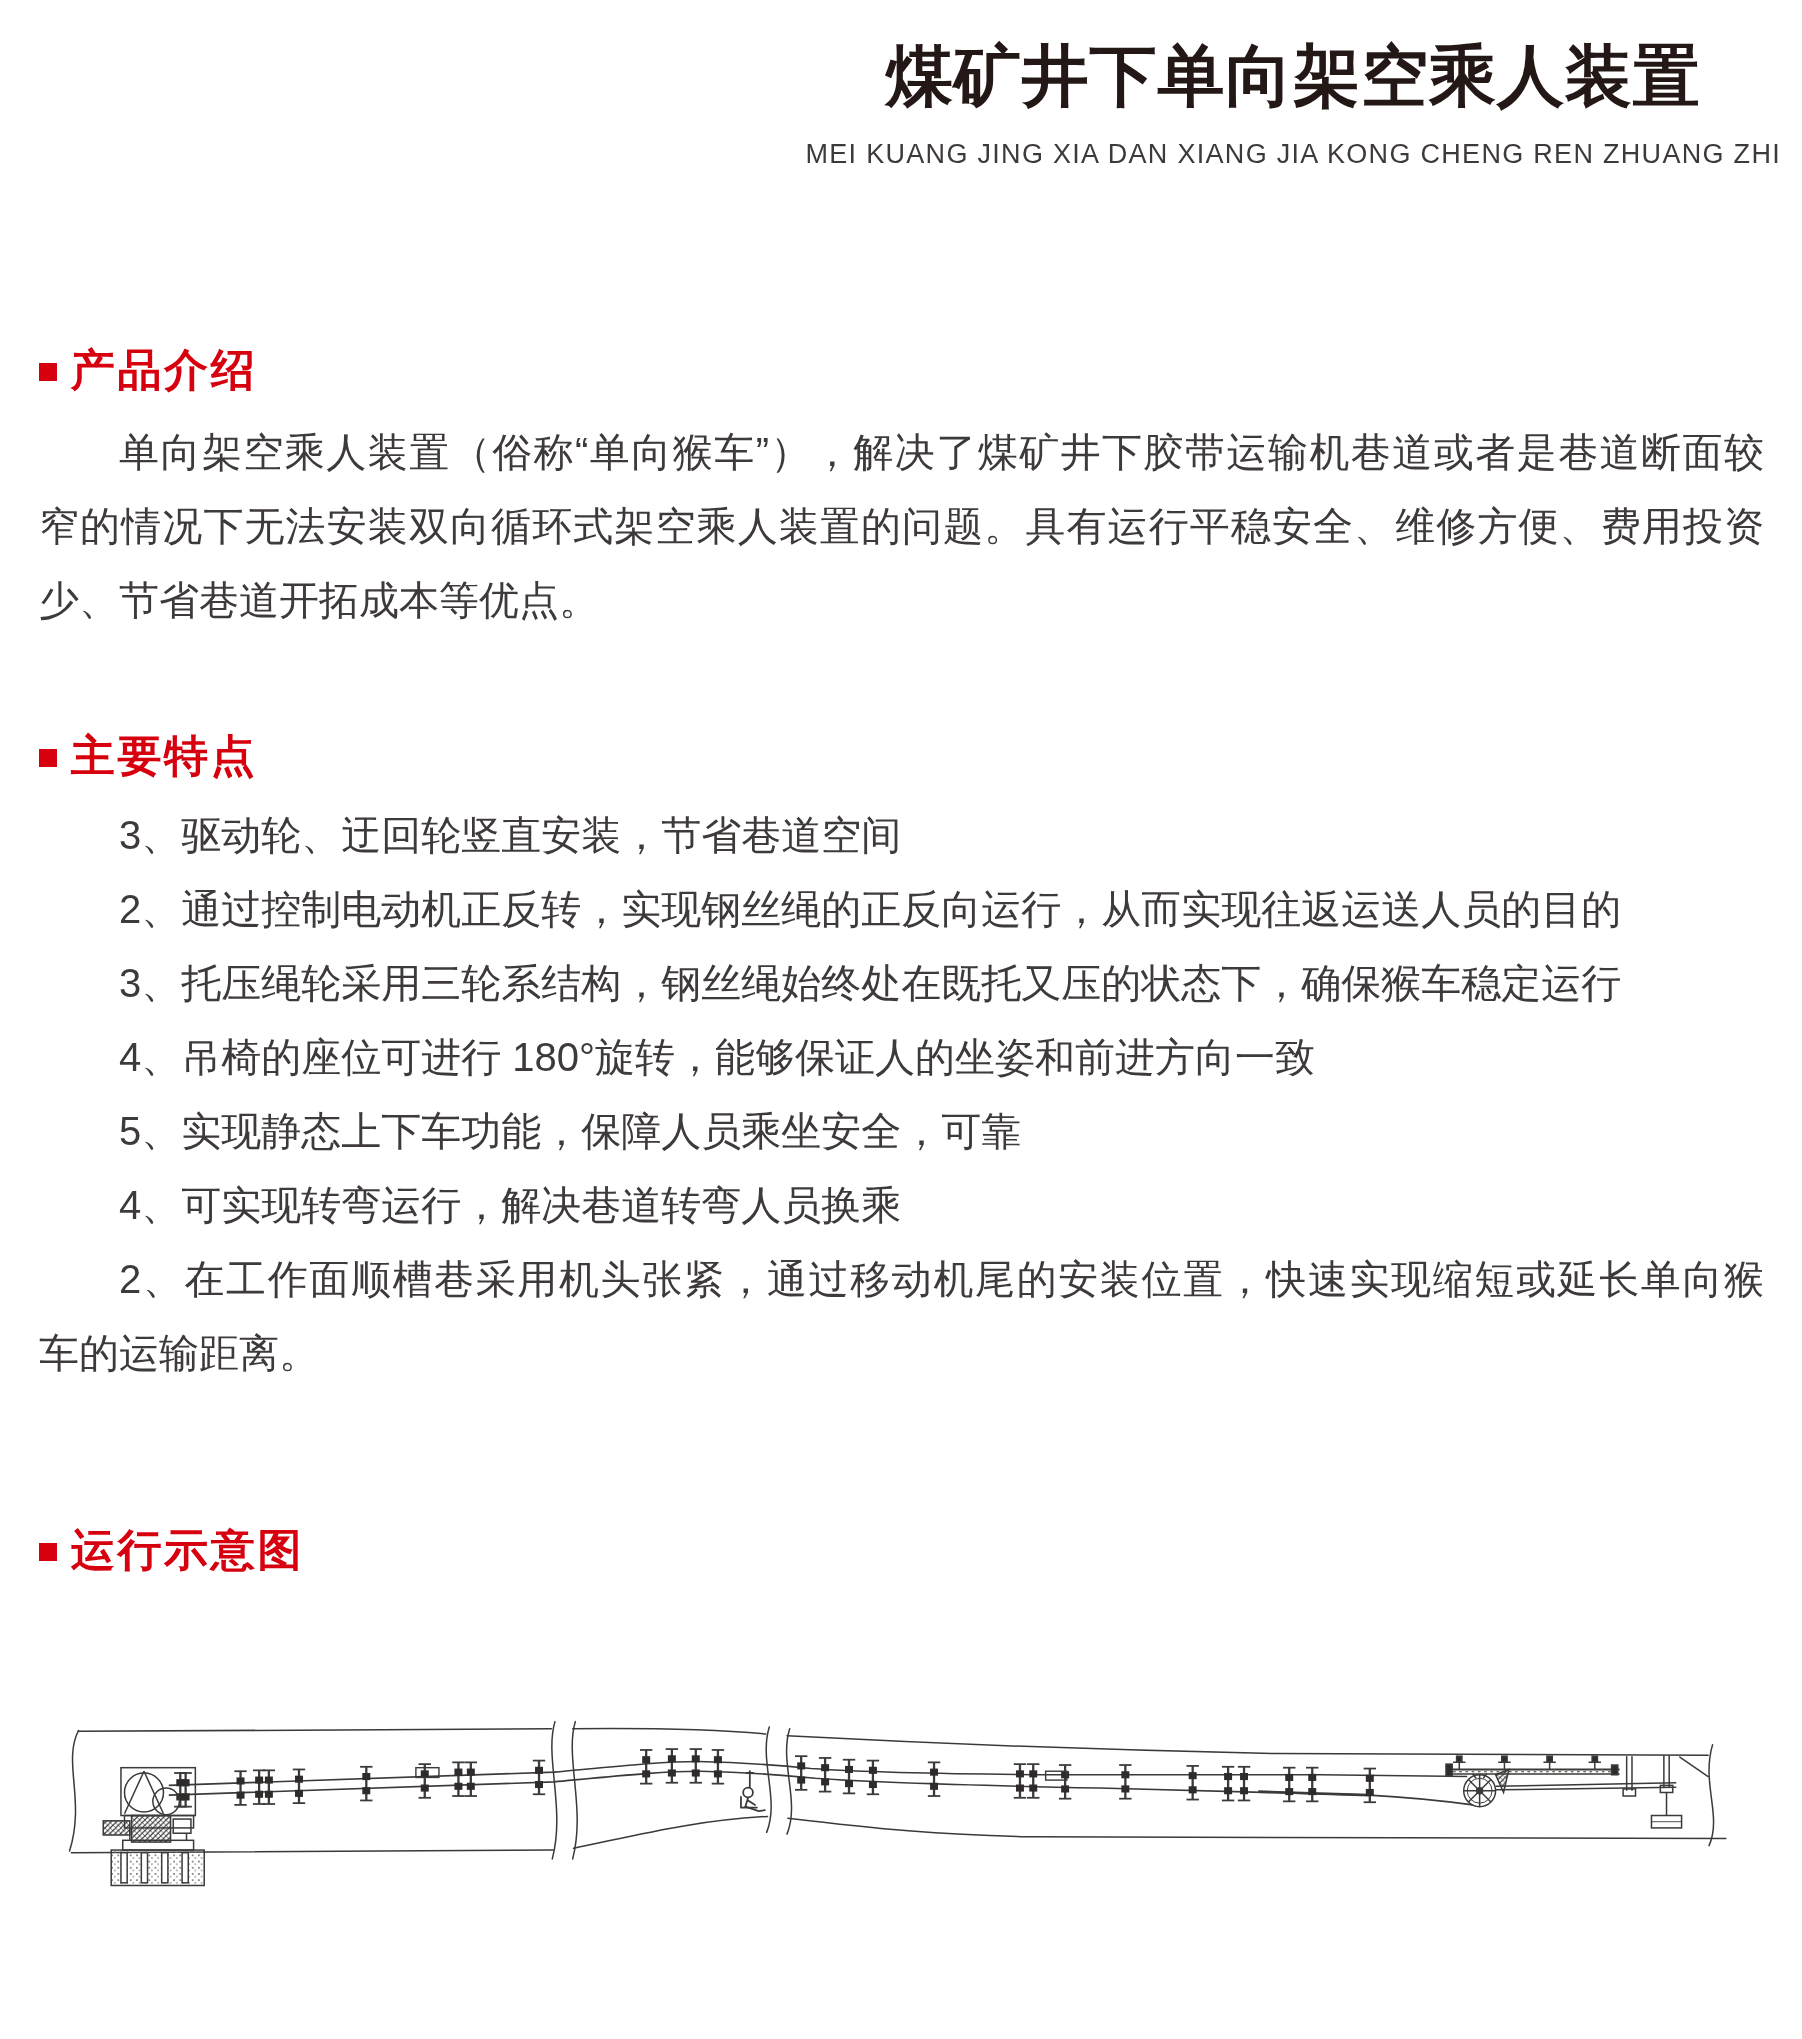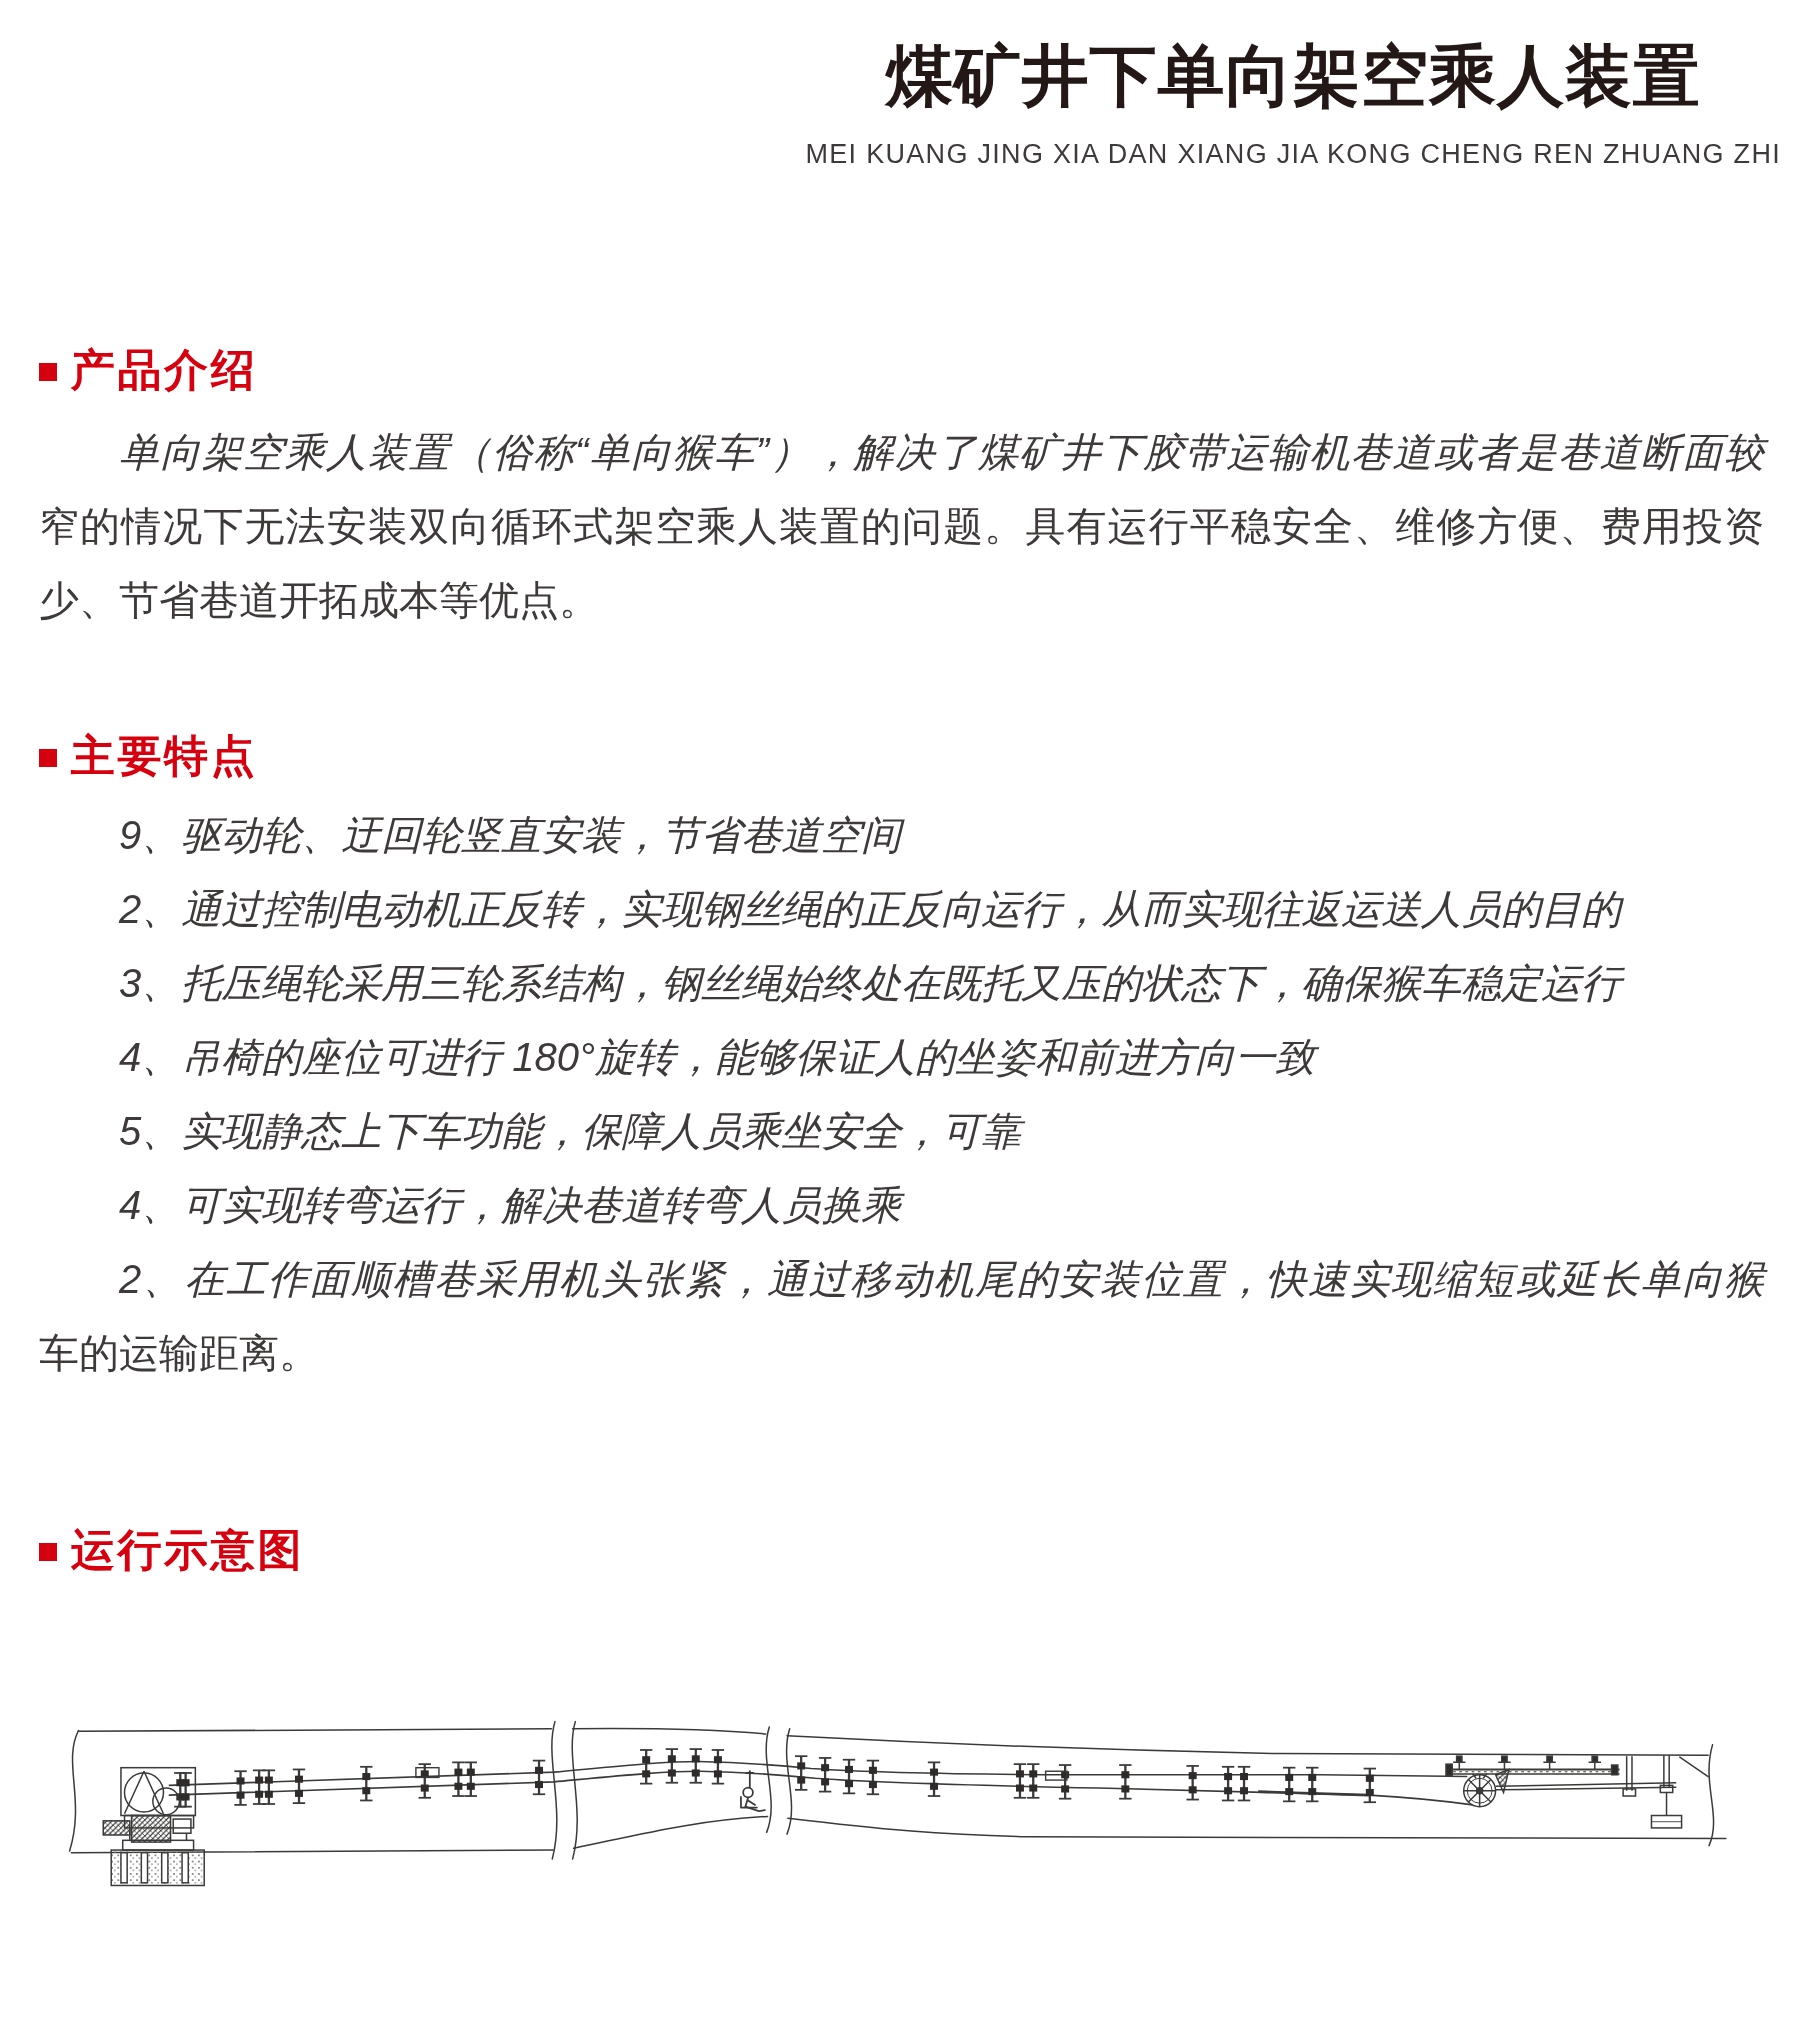--- a/index.html
+++ b/index.html
@@ -22,21 +22,21 @@
     font-size:44px;line-height:1;font-weight:bold;color:var(--accent-red,#d7000f);
     letter-spacing:2.7px;white-space:nowrap;
   }
   .bullet{width:17.7px;height:17.7px;background:var(--accent-red,#d7000f);flex:none;margin-top:4.4px;}
   .body-block{
     position:absolute;left:39px;width:1725px;
     font-size:40px;line-height:74px;color:var(--body-color,#3e3a39);
   }
   .bline{white-space:nowrap;}
   .bline.jline{white-space:normal;text-align:justify;text-align-last:justify;}
-  .ind{text-indent:2em;font-style:italic;}
+  .ind{text-indent:2em;}
   .diagram{position:absolute;left:35px;top:1711px;width:1729px;height:186px;}
 </style>
 </head>
 <body>
 
 <div class="page">
 
   <header class="title-block">
     <h1>煤矿井下单向架空乘人装置</h1>
     <div class="subtitle">MEI KUANG JING XIA DAN XIANG JIA KONG CHENG REN ZHUANG ZHI</div>
@@ -52,21 +52,21 @@
     <div class="bline jline">窄的情况下无法安装双向循环式架空乘人装置的问题。具有运行平稳安全、维修方便、费用投资</div>
     <div class="bline">少、节省巷道开拓成本等优点。</div>
   </div>
 
   <h2 class="sec-h" style="top:734px">
     <span class="bullet"></span>
     <span>主要特点</span>
   </h2>
 
   <div class="body-block" style="top:798px">
-    <div class="bline ind">9、驱动轮、迂回轮竖直安装，节省巷道空间</div>
+    <div class="bline ind">3、驱动轮、迂回轮竖直安装，节省巷道空间</div>
     <div class="bline ind">2、通过控制电动机正反转，实现钢丝绳的正反向运行，从而实现往返运送人员的目的</div>
     <div class="bline ind">3、托压绳轮采用三轮系结构，钢丝绳始终处在既托又压的状态下，确保猴车稳定运行</div>
     <div class="bline ind">4、吊椅的座位可进行 180°旋转，能够保证人的坐姿和前进方向一致</div>
     <div class="bline ind">5、实现静态上下车功能，保障人员乘坐安全，可靠</div>
     <div class="bline ind">4、可实现转弯运行，解决巷道转弯人员换乘</div>
     <div class="bline jline ind">2、在工作面顺槽巷采用机头张紧，通过移动机尾的安装位置，快速实现缩短或延长单向猴</div>
     <div class="bline">车的运输距离。</div>
   </div>
 
   <h2 class="sec-h" style="top:1528px">

